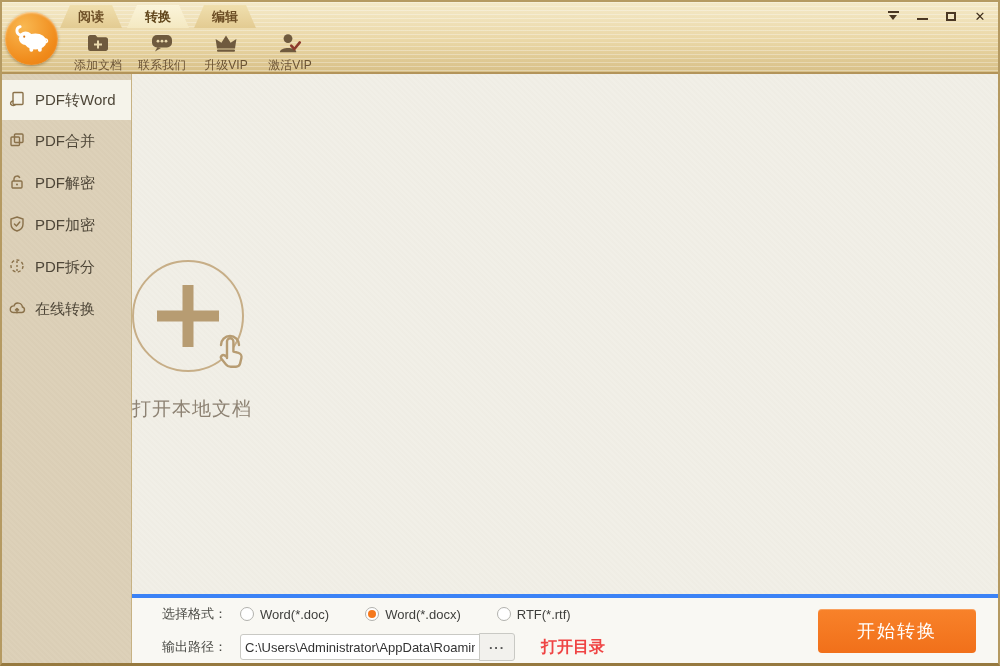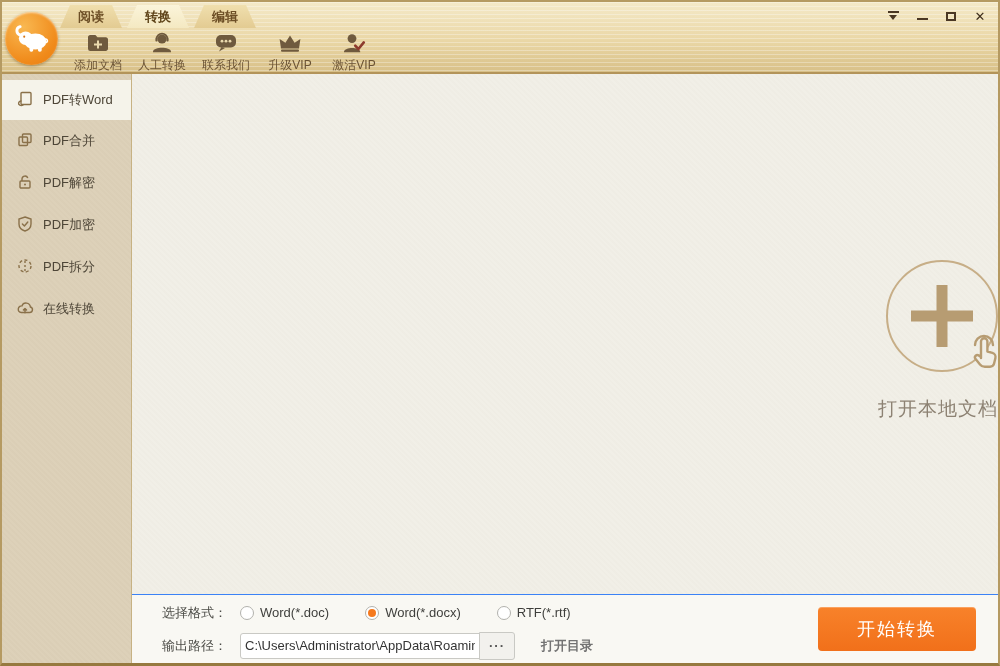--- a/index.html
+++ b/index.html
@@ -51,64 +51,64 @@
   .body{ flex:1 1 auto; display:flex; min-height:0; }
   .sidebar{
     width:130px; flex:0 0 auto;
     background:
       repeating-linear-gradient(45deg, rgba(120,95,60,.025) 0 2px, rgba(255,255,255,0) 2px 4px),
       #ddd1b9;
     border-right:1px solid #c7b283;
     padding-top:6px;
   }
   .side-item{
-    height:42px; display:flex; align-items:center; gap:9px; padding-left:14px;
-    font-size:13px; color:#4e4638; cursor:pointer;
+    height:42px; display:flex; align-items:center; gap:9px; padding-left:6px;
+    font-size:15px; color:#4e4638; cursor:pointer;
   }
   .side-item.active{ background:#f5f3ea; height:40px; }
   .main-col{ flex:1 1 auto; display:flex; flex-direction:column; min-width:0; }
   .main-area{
     flex:1 1 auto; position:relative;
     background:
       repeating-linear-gradient(45deg, rgba(120,100,70,.015) 0 2px, rgba(255,255,255,0) 2px 4px),
       #f1efe7;
   }
-  .center-stack{ position:absolute; left:0; right:0; top:186px; display:flex; flex-direction:column; align-items:flex-end; }
+  .center-stack{ position:absolute; left:0; right:0; top:186px; display:flex; flex-direction:column; align-items:flex-start; }
   .open-circle{
     width:112px; height:112px; border-radius:50%;
     border:2px solid #c7ae87; position:relative; cursor:pointer;
   }
   .plus::before{ content:""; position:absolute; left:50%; top:50%; width:62px; height:11px; transform:translate(-50%,-50%); background:#b79c72; }
   .plus::after { content:""; position:absolute; left:50%; top:50%; width:11px; height:62px; transform:translate(-50%,-50%); background:#b79c72; }
   .tap-hand{ position:absolute; right:-12px; bottom:-8px; }
   .open-label{ margin-top:24px; font-size:19px; color:#8d8273; letter-spacing:1px; }
   
   .footer{
-    flex:0 0 69px; background:#f9f8f3; border-top:1px solid #3b82f6;
+    flex:0 0 69px; background:#f9f8f3; border-top:4px solid #3b82f6;
     display:flex; align-items:center; padding:0 22px 0 30px;
   }
   .footer-left{ display:flex; flex-direction:column; gap:7px; }
   .frow{ display:flex; align-items:center; height:26px; }
   .flabel{ font-size:13px; color:#4b4b46; width:78px; flex:0 0 auto; }
   .radios{ display:flex; gap:36px; }
   .radio-opt{ display:flex; align-items:center; gap:6px; cursor:pointer; font-size:13px; color:#3f3f3c; }
   .radio{ width:14px; height:14px; border-radius:50%; background:#fff; border:1px solid #b2b2ad; position:relative; flex:0 0 auto; }
   .radio.selected::after{ content:""; position:absolute; left:50%; top:50%; width:8px; height:8px; border-radius:50%; background:#f5791d; transform:translate(-50%,-50%); }
   .pathgroup{ display:flex; align-items:center; }
   .path-input{
     width:240px; height:26px; border:1px solid #c9c9c4; border-radius:3px 0 0 3px;
     background:#fff; font-size:13px; color:#333; padding:0 4px; outline:none;
     font-family:"Liberation Sans","DejaVu Sans",sans-serif;
   }
   .browse-btn{
     width:36px; height:28px; margin-left:-1px; border:1px solid #c9c9c4; border-radius:0 3px 3px 0;
     background:#f2f1ed; font-size:13px; color:#555; letter-spacing:1px;
     display:flex; align-items:center; justify-content:center; cursor:pointer; font-weight:bold;
   }
-  .open-dir{ margin-left:26px; font-size:13px; font-weight:bold; color:#737373; cursor:pointer; white-space:nowrap; }
+  .open-dir{ margin-left:26px; font-size:16px; font-weight:bold; color:#ef4444; cursor:pointer; white-space:nowrap; }
   .start-btn{
     margin-left:auto; width:158px; height:44px; border:none; border-radius:4px;
     background:linear-gradient(#f8822a,#f1701a); color:#fff; font-size:18px; letter-spacing:2px;
     cursor:pointer; font-family:"Liberation Sans","DejaVu Sans",sans-serif;
     box-shadow:inset 0 1px 0 rgba(255,255,255,.25);
   }
 </style>
 </head>
 <body>
 
@@ -151,32 +151,20 @@
 
     <div class="tools">
       <div class="tool">
         <span class="ticon">
           <svg width="26" height="26" viewBox="0 0 26 26">
             <path fill="#6f5a3e" d="M3 7.2c0-1.2 1-2.2 2.2-2.2h5.2l2.1 2.2h8.3c1.2 0 2.2 1 2.2 2.2v9.4c0 1.2-1 2.2-2.2 2.2H5.2A2.2 2.2 0 0 1 3 18.8V7.2z"></path>
             <path fill="#ead9ad" d="M12 10.5h2v3h3v2h-3v3h-2v-3H9v-2h3v-3z"></path>
           </svg>
         </span>
         <span class="tlabel">添加文档</span>
-      </div>
-      <div class="tool">
-        <span class="ticon">
-          <svg width="26" height="26" viewBox="0 0 26 26">
-            <circle cx="13" cy="9" r="4.6" fill="#6f5a3e"></circle>
-            <path fill="#6f5a3e" d="M4 21.5c.8-5 17.2-5 18 0v.7H4z"></path>
-            <path d="M7.6 9a5.4 5.4 0 0 1 10.8 0" fill="none" stroke="#6f5a3e" stroke-width="1.8"></path>
-            <rect x="6.4" y="8" width="2.2" height="3.6" rx="1" fill="#6f5a3e"></rect>
-            <rect x="17.4" y="8" width="2.2" height="3.6" rx="1" fill="#6f5a3e"></rect>
-          </svg>
-        </span>
-        <span class="tlabel">人工转换</span>
       </div>
       <div class="tool">
         <span class="ticon">
           <svg width="26" height="26" viewBox="0 0 26 26">
             <rect x="3" y="5" width="20" height="12.5" rx="5" fill="#6f5a3e"></rect>
             <path fill="#6f5a3e" d="M8.5 17l-2.5 4.6 6-3.6z"></path>
             <circle cx="9" cy="11.2" r="1.4" fill="#ead9ad"></circle>
             <circle cx="13" cy="11.2" r="1.4" fill="#ead9ad"></circle>
             <circle cx="17" cy="11.2" r="1.4" fill="#ead9ad"></circle>
           </svg>

